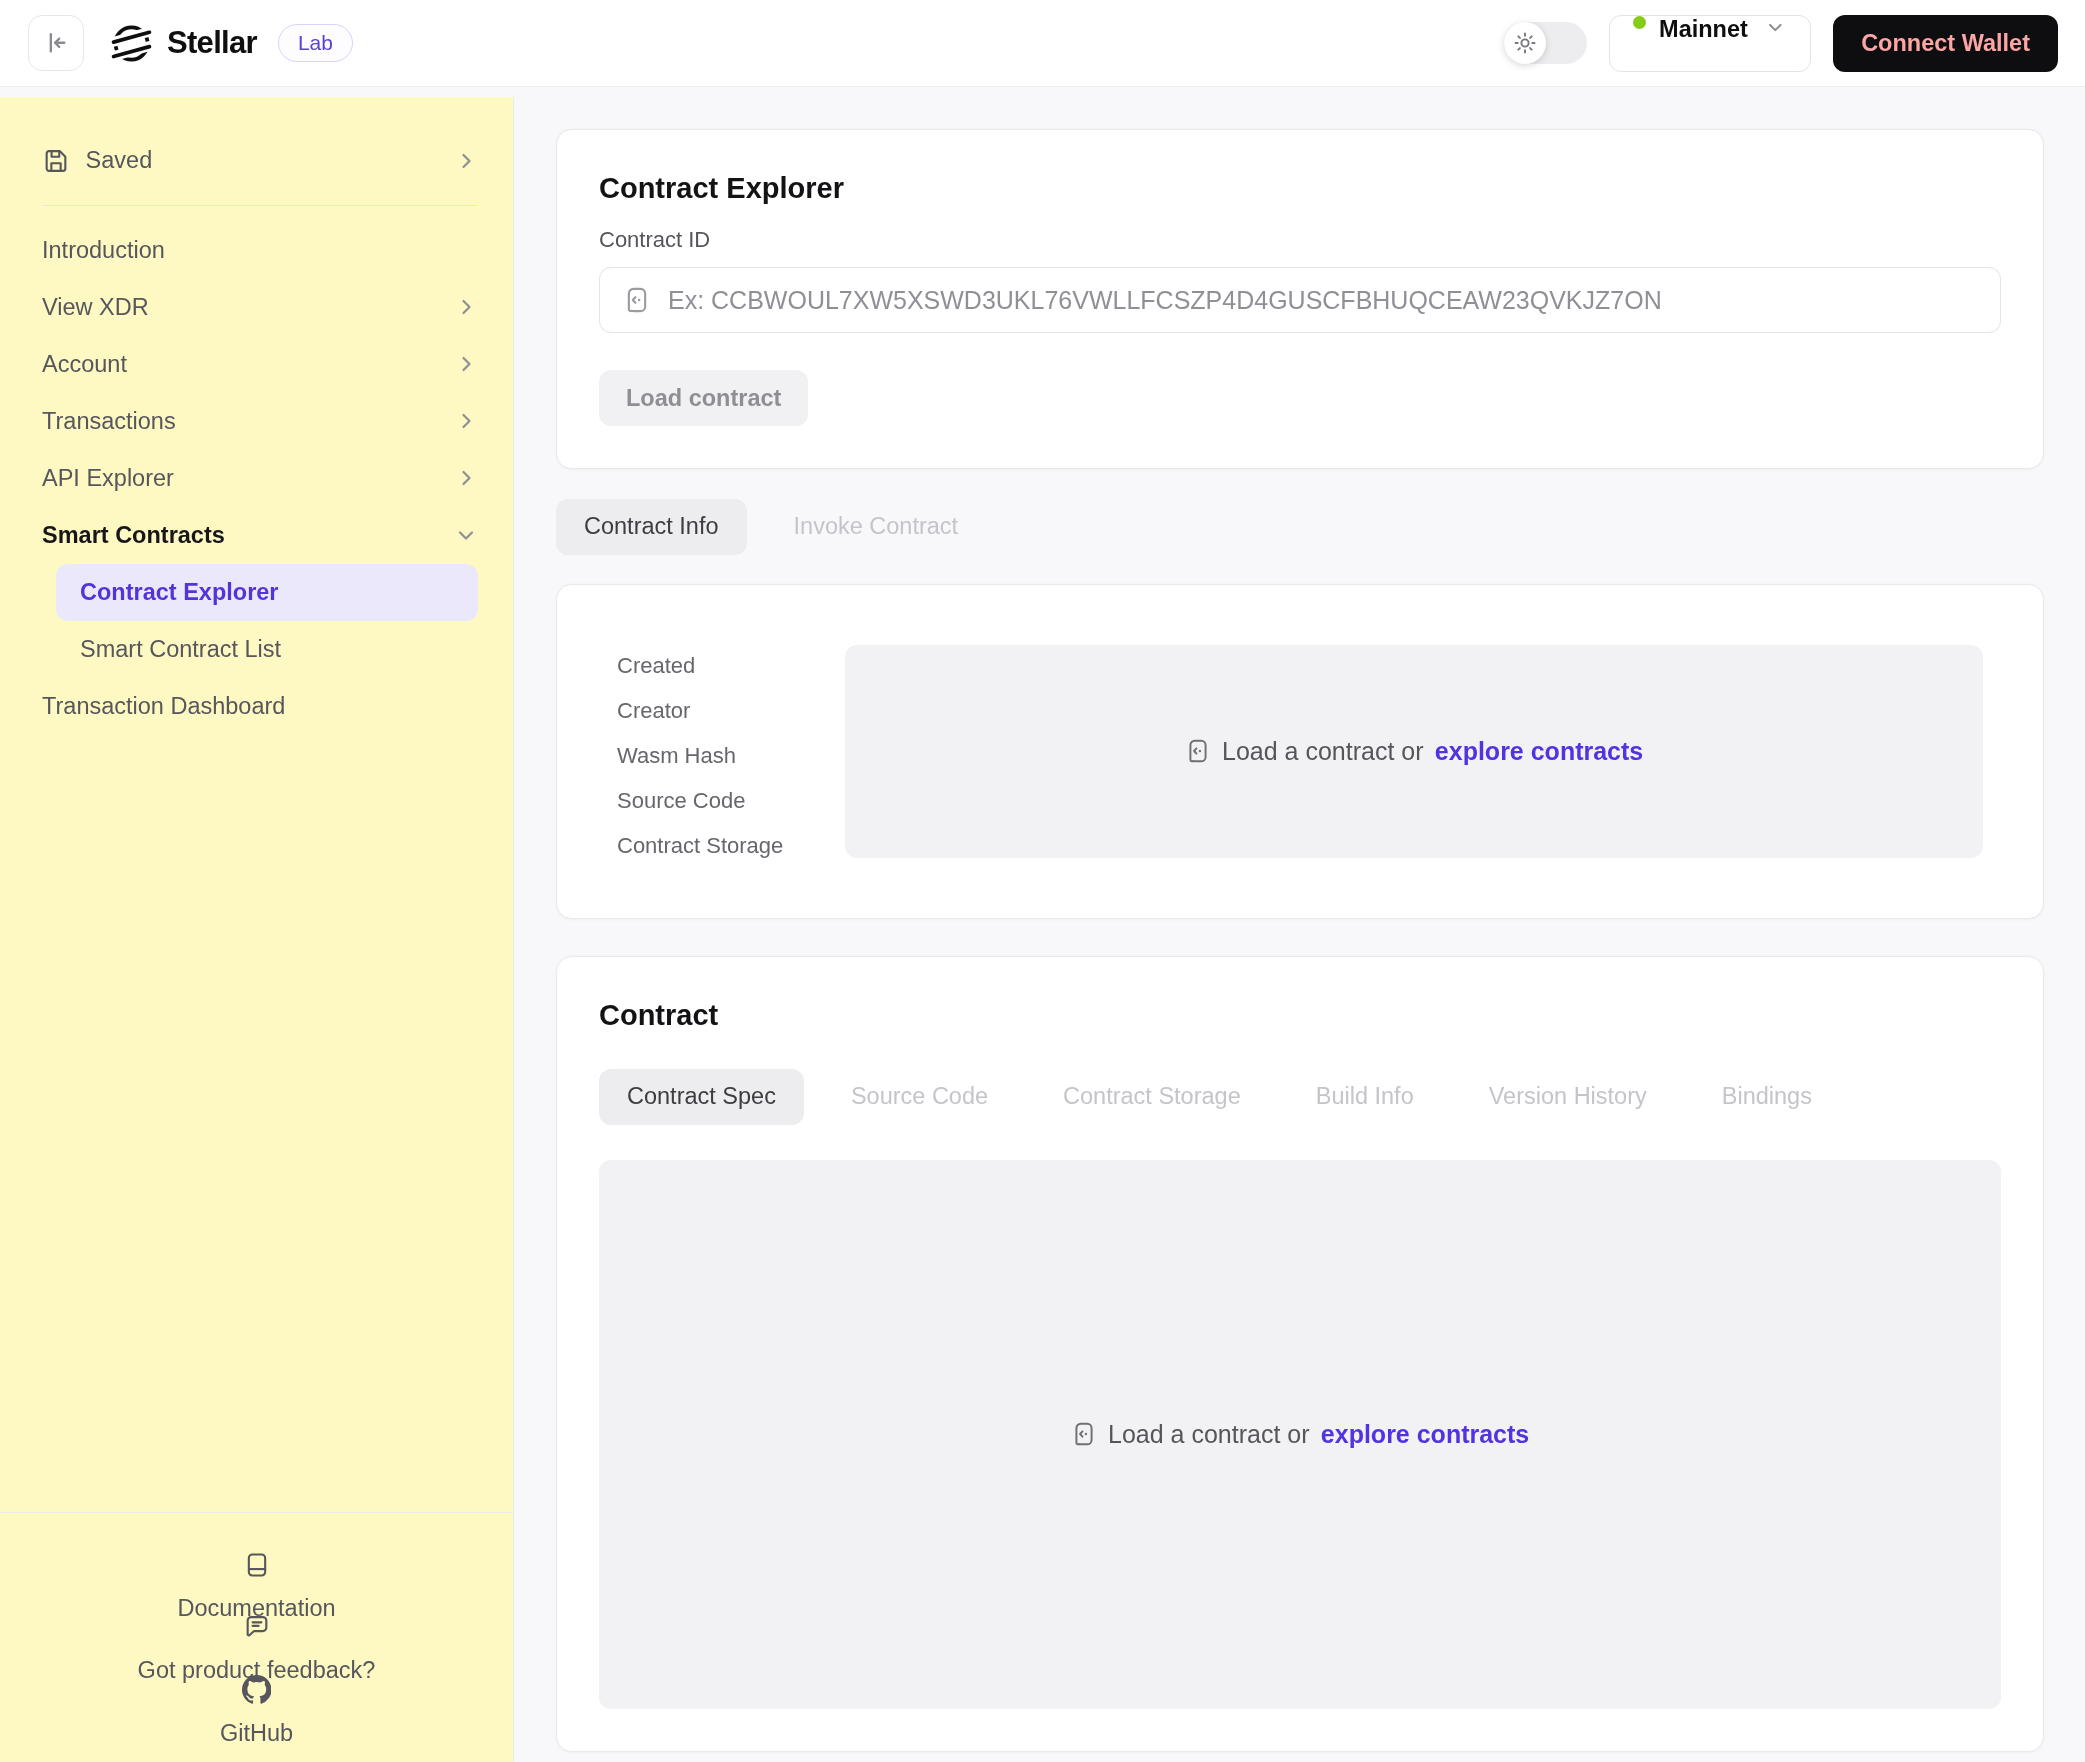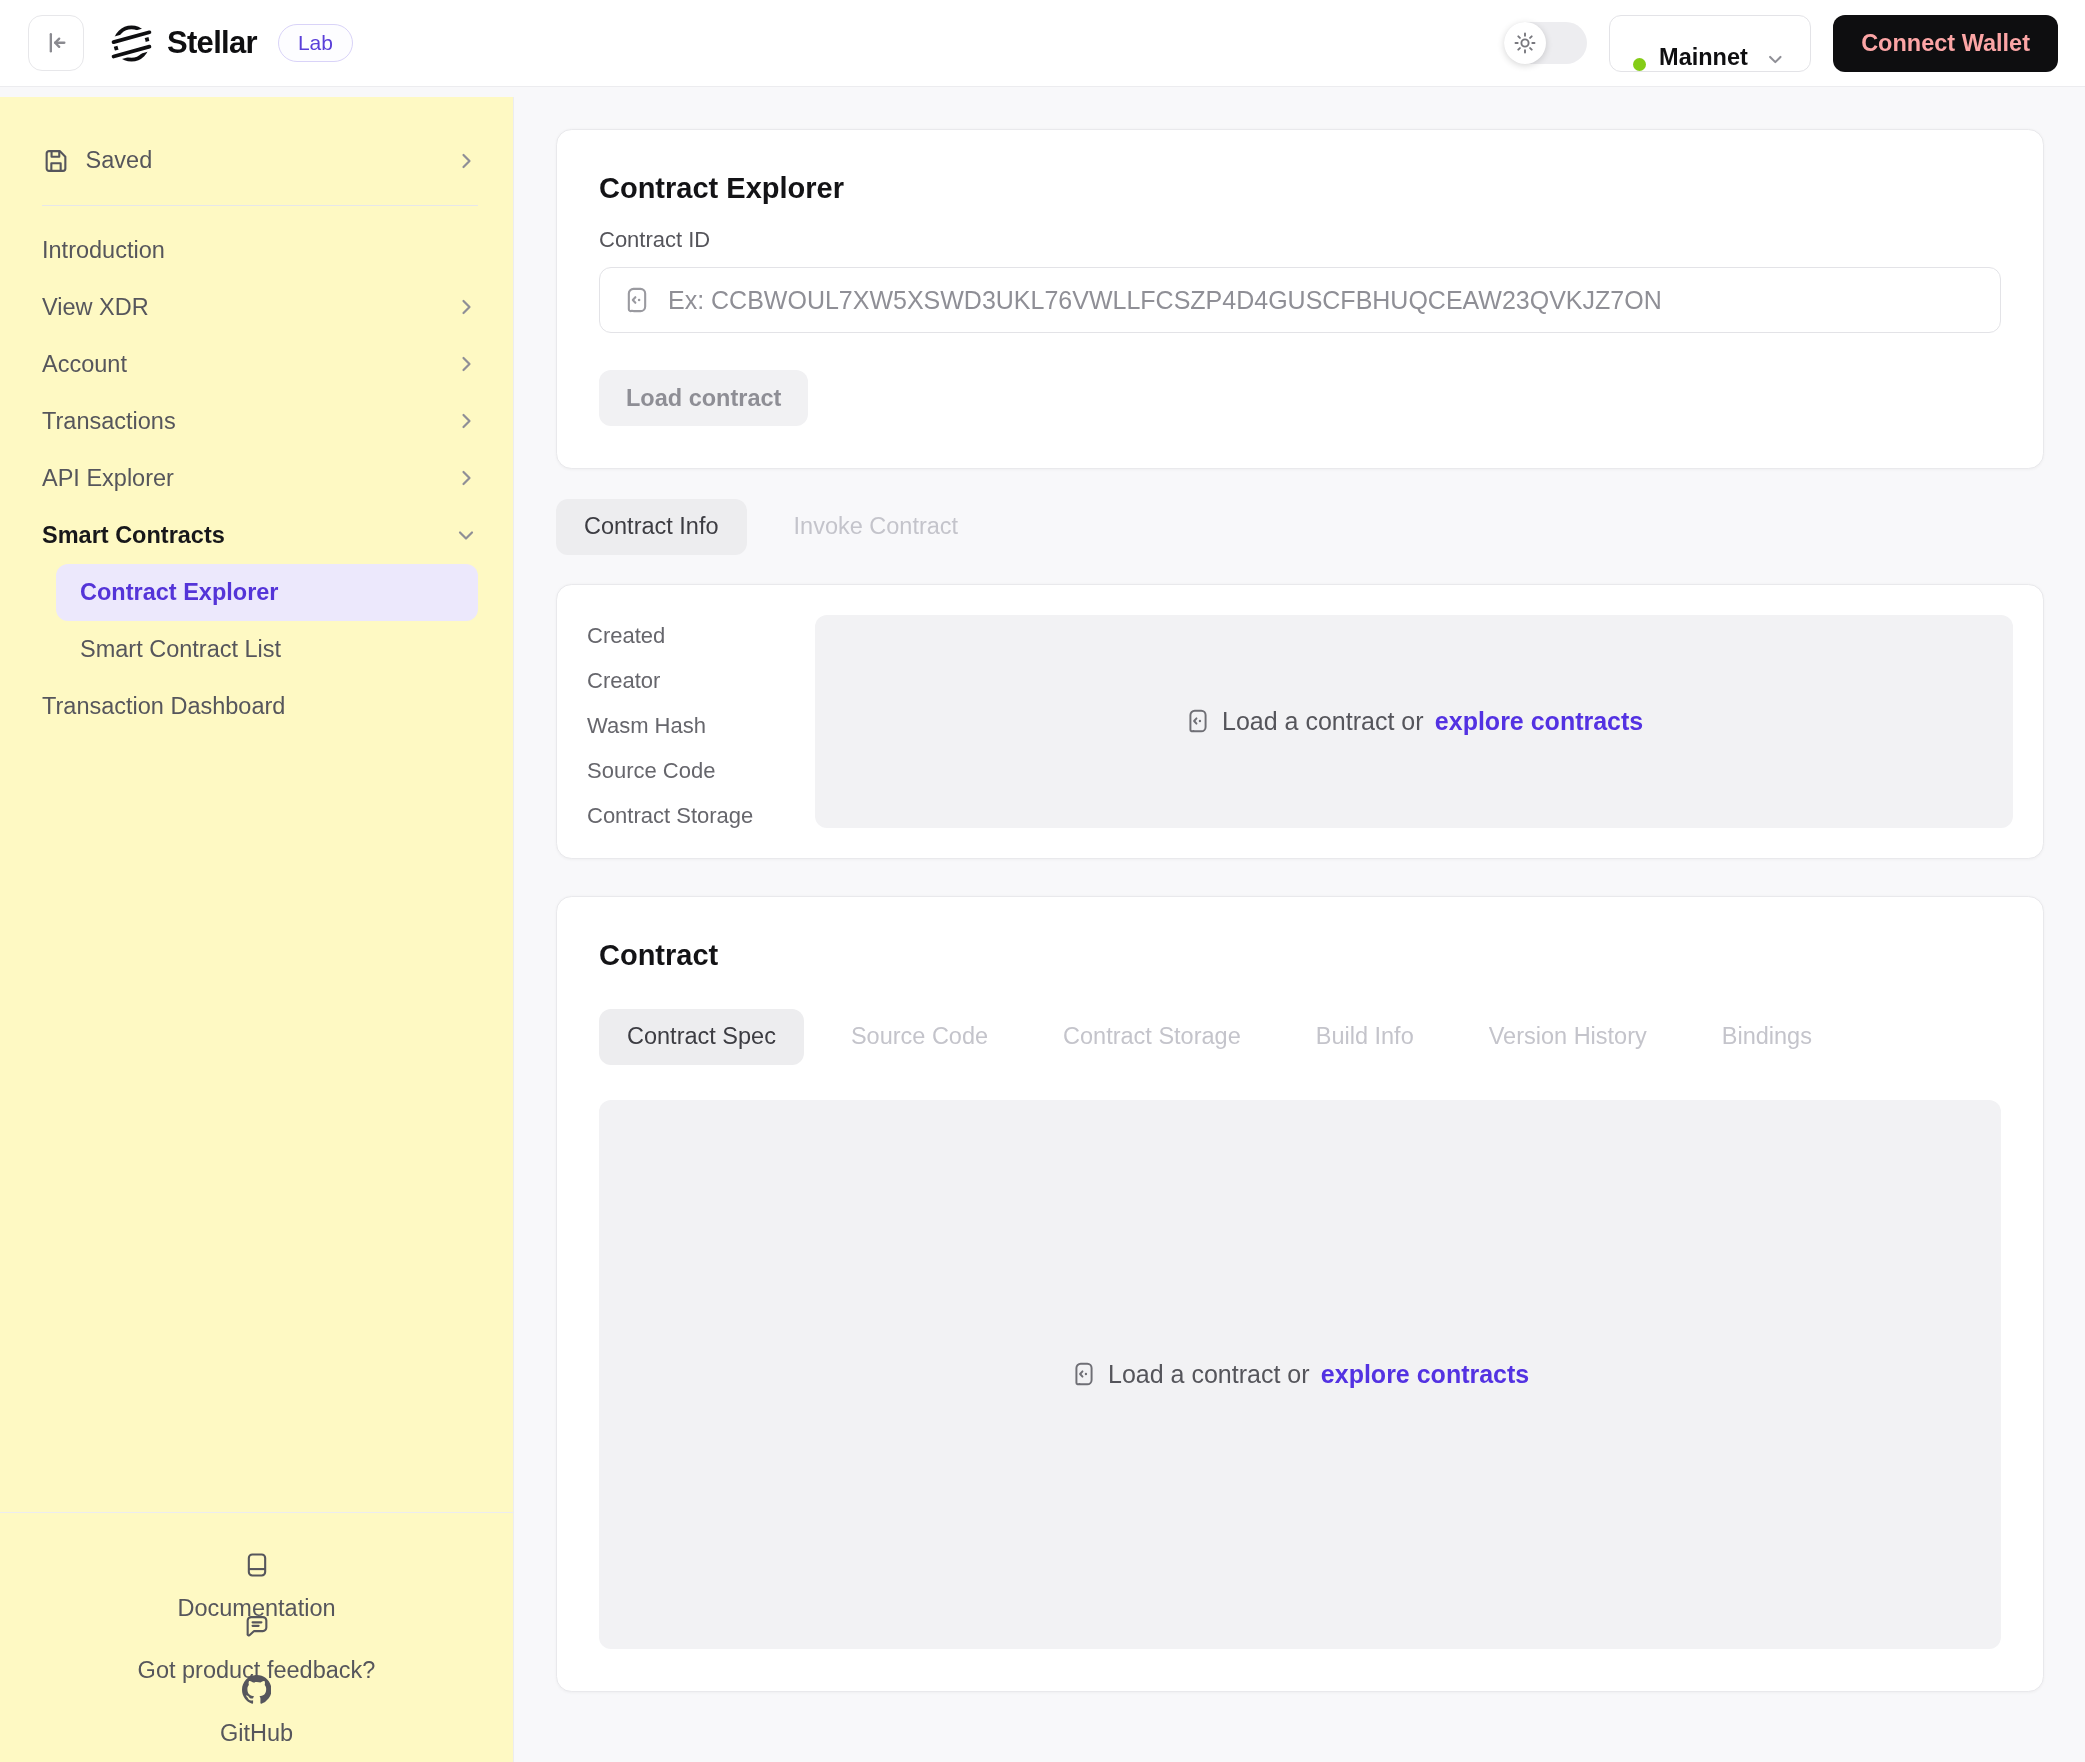--- a/index.html
+++ b/index.html
@@ -31,21 +31,21 @@
   }
   .h-right { display:flex; align-items:center; gap:22.6px; }
   .theme-toggle { width:83px; height:42px; background:#ededf0; border-radius:868px; position:relative; cursor:pointer; }
   .theme-knob {
     position:absolute; left:0; top:0; width:42px; height:42px; border-radius:50%;
     background:#fff; box-shadow:0 1.7px 7px rgba(0,0,0,.16);
     display:flex; align-items:center; justify-content:center; color:#77777d;
   }
   .network-btn {
     height:57px; border:1.7px solid #e3e3e7; border-radius:12px; background:#fff;
-    display:flex; align-items:flex-end; gap:13px; padding:0 22.6px;
+    display:flex; align-items:flex-start; gap:13px; padding:0 22.6px;
     font-size:23.5px; font-weight:700; color:#0f0f11; cursor:pointer;
   }
   .network-dot { width:13px; height:13px; border-radius:50%; background:#84CC16; }
   .network-btn .chev { color:#8f8f96; margin-left:3.5px; }
   .wallet-btn {
     height:57px; background:#0e0e10; color:#fca5a5; border:none; border-radius:12px;
     padding:0 28px; font-size:23.5px; font-weight:700; cursor:pointer;
     font-family:"Liberation Sans", sans-serif;
   }
 
@@ -102,21 +102,21 @@
     font-family:"Liberation Sans", sans-serif;
   }
   .tabs-row { display:flex; align-items:center; gap:19px; }
   .tabs-row.outer { margin:29.5px 0; }
   .tab {
     height:56px; display:flex; align-items:center; padding:0 28px;
     font-size:23.5px; color:#c4c4cb; border-radius:12px; cursor:pointer; white-space:nowrap;
   }
   .tab.active { background:#ededef; color:#3c3c42; }
 
-  .info-card { display:flex; padding:30px; }
+  .info-card { display:flex; padding:60px; }
   .labels { width:228px; flex:0 0 auto; display:flex; flex-direction:column; gap:21px; padding-top:8.7px; }
   .info-label { font-size:22px; color:#66666c; line-height:24px; }
   .info-box {
     flex:1; background:#f2f2f4; border-radius:12px; min-height:210px;
     display:flex; align-items:center; justify-content:center;
   }
   .ph-line { display:flex; align-items:center; gap:11.3px; font-size:25px; color:#55555b; }
   .ph-line .ph-icon { color:#6f6f75; }
   .ph-link { color:#5332E2; font-weight:700; cursor:pointer; text-decoration:none; }
 

